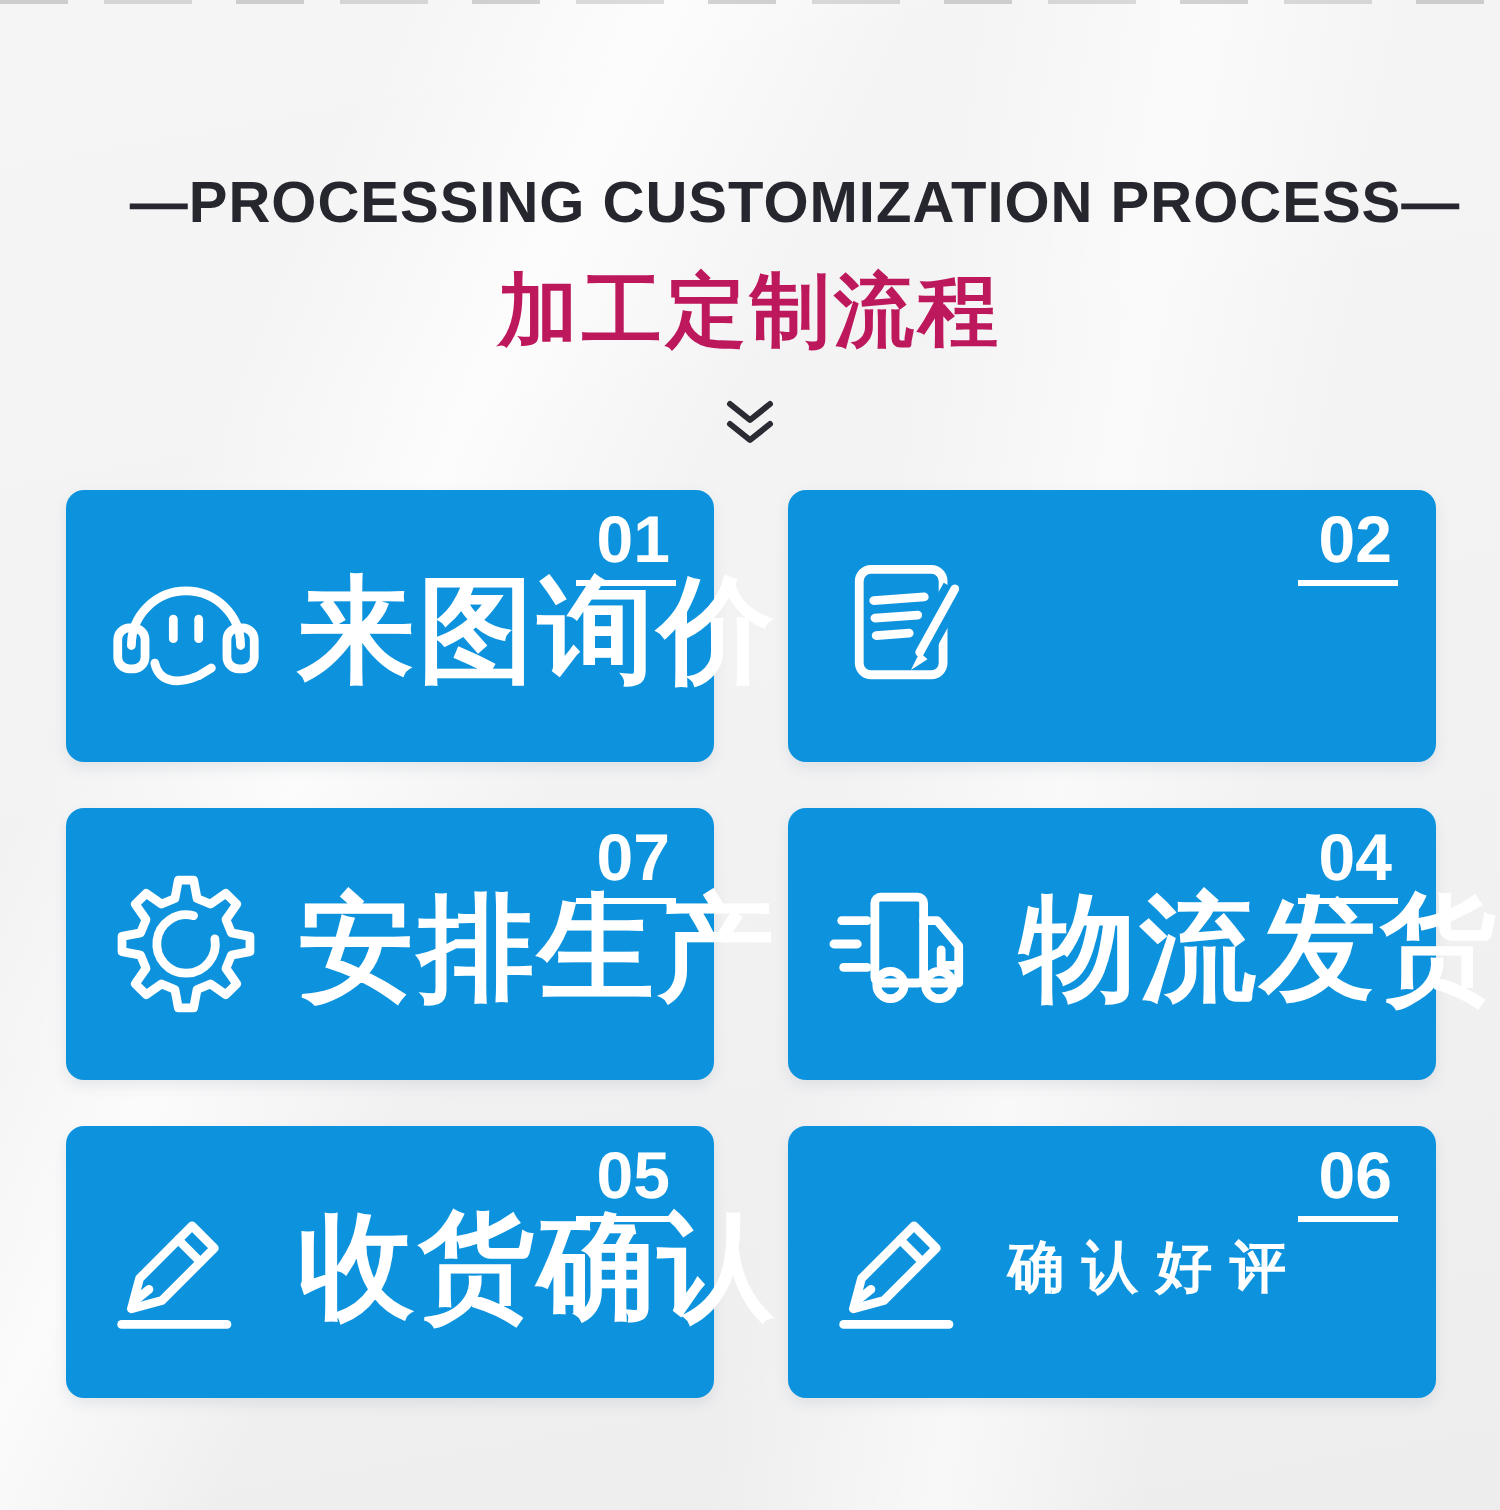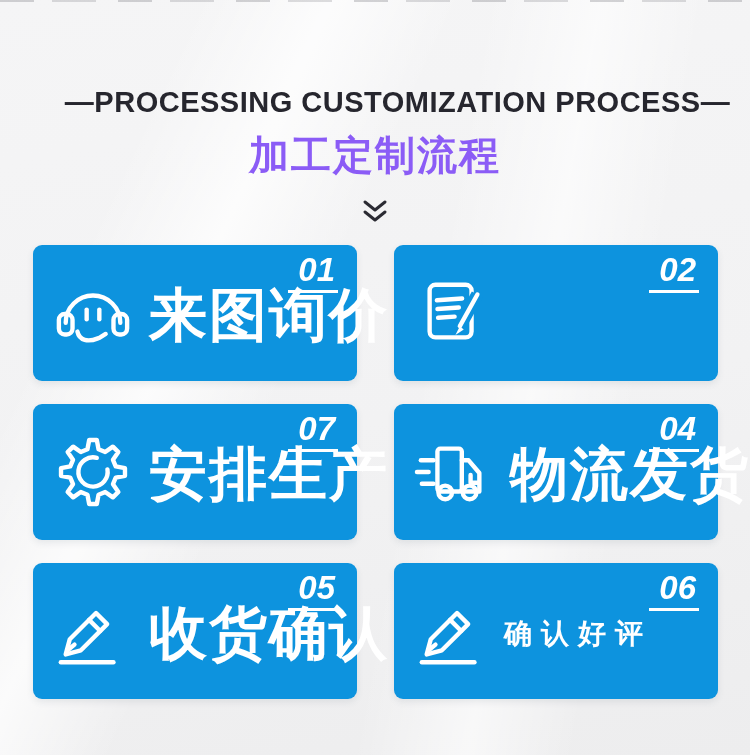--- a/index.html
+++ b/index.html
@@ -35,21 +35,21 @@
     color:var(--title-dark);
     white-space:nowrap;
     margin-left:45px;
   }
   .title-zh{
     margin-top:9px;
     text-align:center;
     font-size:40px;
     font-weight:900;
     letter-spacing:2px;
-    color:#8b5cf6;
+    color:#be185d;
   }
   .chevron{
     margin-top:16px;
     text-align:center;
     line-height:0;
   }
   .grid{
     position:absolute;
     top:245px;left:33px;
     display:grid;
@@ -66,21 +66,20 @@
     align-items:center;
     padding-left:20px;
     color:var(--text-white);
     box-shadow:0 3px 7px rgba(60,80,100,0.10);
   }
   .num{
     position:absolute;
     top:7px;right:19px;
     font-size:33px;
     font-weight:700;
-    font-style:italic;
     line-height:1.1;
     padding:0 3px 2px 10px;
     border-bottom:3px solid var(--text-white);
   }
   .icon{
     width:80px;height:80px;
     display:flex;align-items:center;justify-content:center;
     flex:0 0 auto;
   }
   .icon svg{display:block;}

